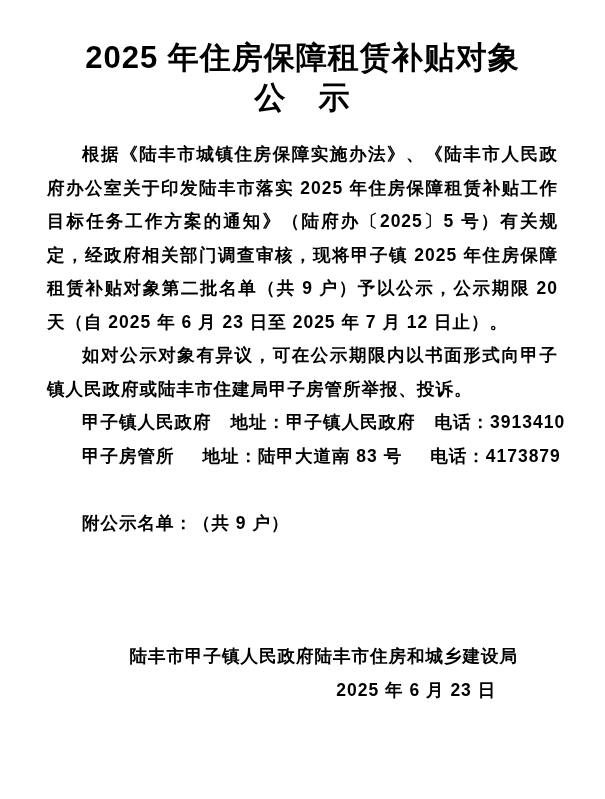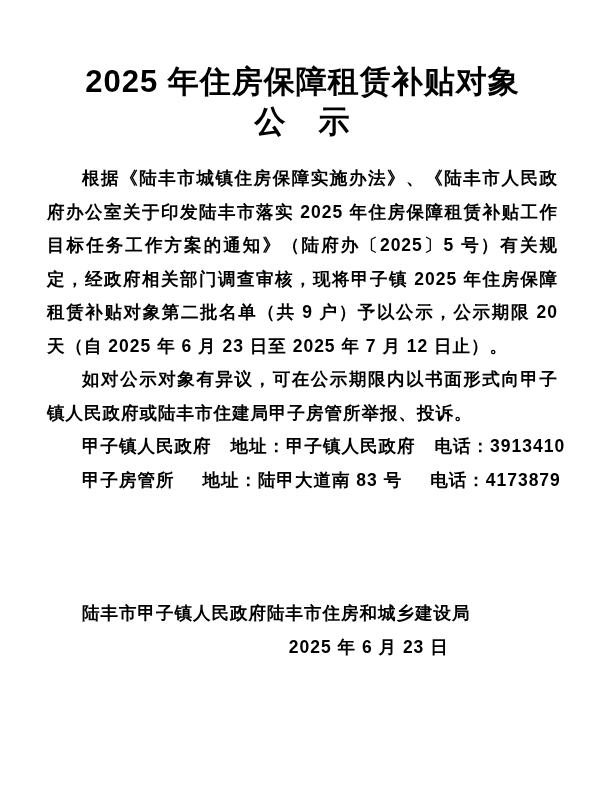--- a/index.html
+++ b/index.html
@@ -10,21 +10,21 @@
     color: #000000;
   }
   .page {
     position: relative;
     width: 605px;
     height: 799px;
     background: #ffffff;
     overflow: hidden;
   }
   .doc {
-    padding: 62px 47px 0 47px;
+    padding: 38px 47px 0 47px;
   }
   .title {
     font-size: 31px;
     line-height: 40px;
     text-align: center;
     letter-spacing: 1px;
   }
   .title-line2 {
   }
   .body-text {
@@ -45,21 +45,21 @@
   .contact-row .seg { text-indent: 0; text-align: right; }
   .gap-1 { display: inline-block; width: 19px; }
   .gap-2 { display: inline-block; width: 28px; }
   .attachment-line {
     margin-top: 33.5px;
     text-indent: 2em;
   }
   .signature-block {
     margin-top: 100px;
     display: flex;
-    justify-content: flex-start;
+    justify-content: flex-end;
     align-items: flex-start;
     padding-left: 35px;
     padding-right: 40px;
     font-size: 17.5px;
     line-height: 33.5px;
     letter-spacing: 1px;
   }
   .signature-right {
     text-align: center;
   }
@@ -77,20 +77,21 @@
     <div class="body-text">
 
       <p class="para">根据《陆丰市城镇住房保障实施办法》、《陆丰市人民政府办公室关于印发陆丰市落实 2025 年住房保障租赁补贴工作目标任务工作方案的通知》（陆府办〔2025〕5 号）有关规定，经政府相关部门调查审核，现将甲子镇 2025 年住房保障租赁补贴对象第二批名单（共 9 户）予以公示，公示期限 20 天（自 2025 年 6 月 23 日至 2025 年 7 月 12 日止）。</p>
 
       <p class="para">如对公示对象有异议，可在公示期限内以书面形式向甲子镇人民政府或陆丰市住建局甲子房管所举报、投诉。</p>
 
       <div class="contact-row"><span class="seg">甲子镇人民政府</span><span class="gap-1"></span><span class="seg">地址：甲子镇人民政府</span><span class="gap-1"></span><span class="seg">电话：3913410</span></div>
 
       <div class="contact-row"><span class="seg">甲子房管所</span><span class="gap-2"></span><span class="seg">地址：陆甲大道南 83 号</span><span class="gap-2"></span><span class="seg">电话：4173879</span></div>
 
+      <div class="attachment-line">附公示名单：（共 9 户）</div>
 
       <div class="signature-block">
         <div class="signature-left">陆丰市甲子镇人民政府</div>
         <div class="signature-right">
           <div>陆丰市住房和城乡建设局</div>
           <div>2025 年 6 月 23 日</div>
         </div>
       </div>
 
     </div>

